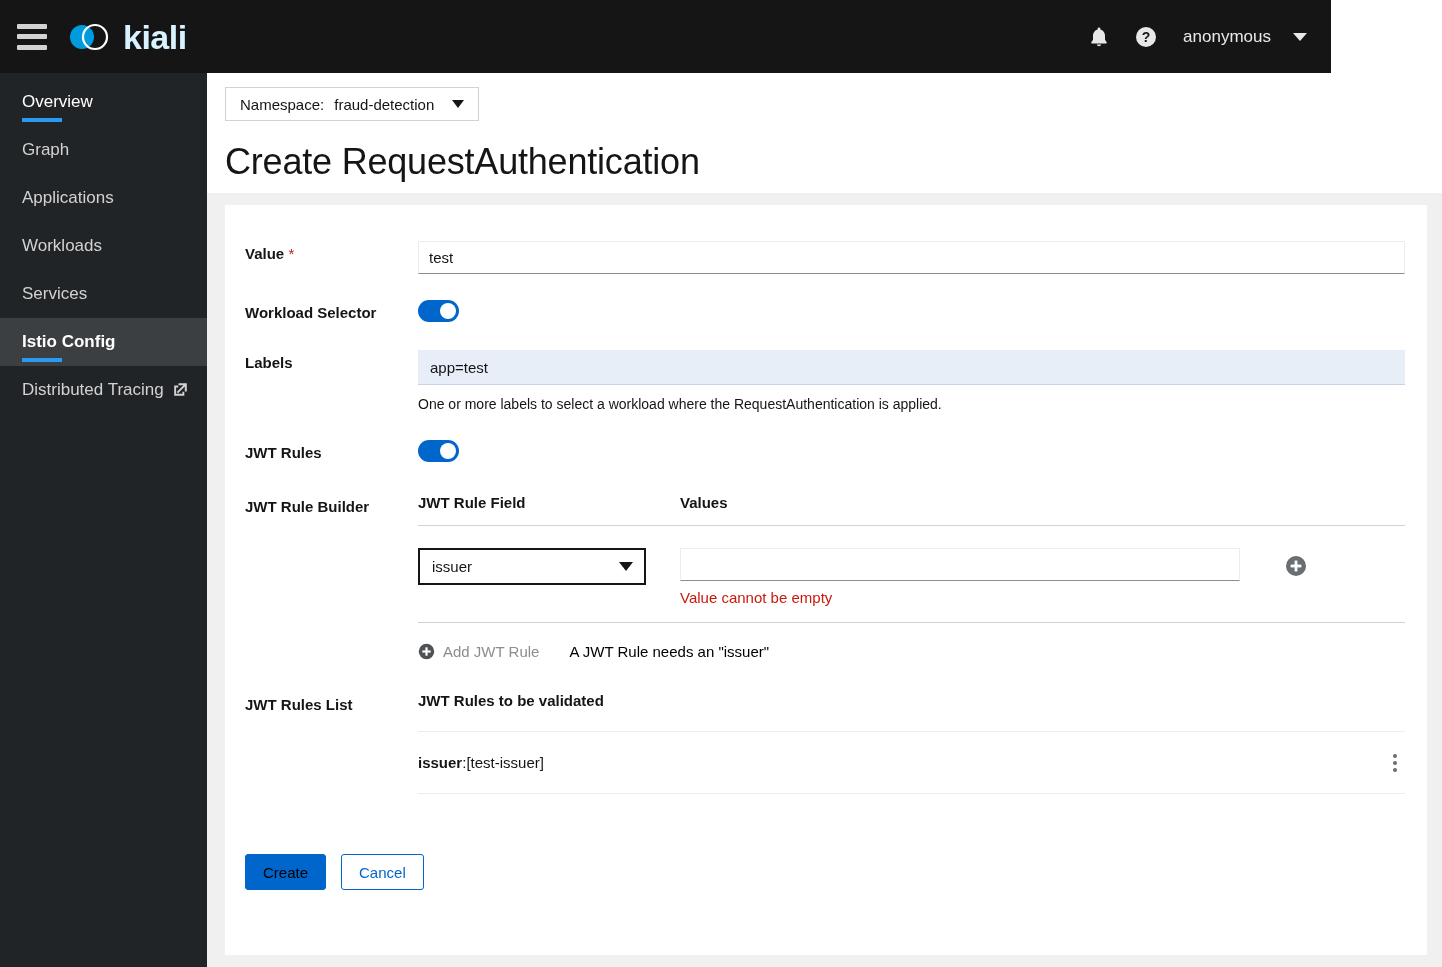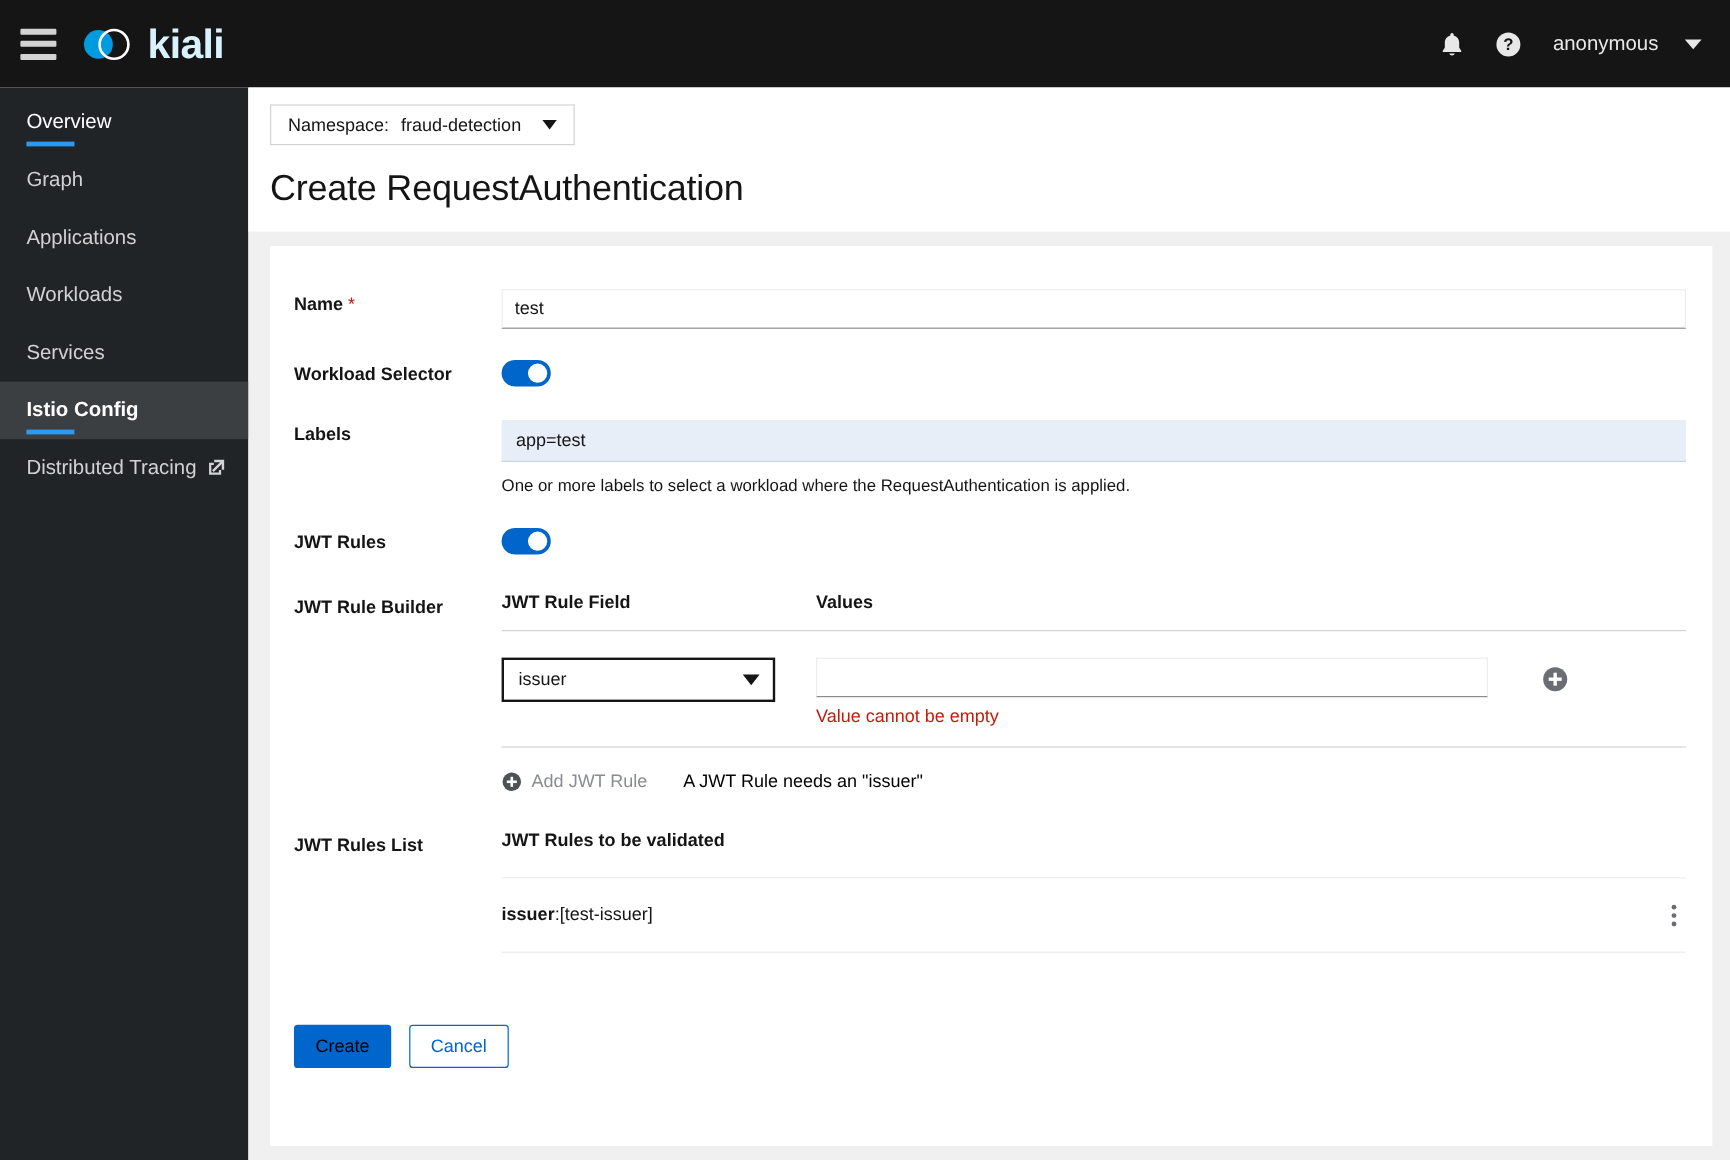--- a/index.html
+++ b/index.html
@@ -6,21 +6,21 @@
   html, body {
     width: 1442px; height: 967px;
     font-family: "Liberation Sans", sans-serif;
     background: #ffffff;
     overflow: hidden;
   }
 
   
   .masthead {
     position: absolute; top: 0; left: 0;
-    width: 1442px; height: 73px;
+    width: 1331px; height: 73px;
     background: #151515;
     display: flex; align-items: center;
   }
   .hamburger {
     width: 30px; height: 26px;
     margin-left: 17px; margin-right: 20px;
     display: flex; flex-direction: column; justify-content: space-between;
     cursor: pointer;
   }
   .hamburger span {
@@ -94,21 +94,21 @@
   .ns-label { color: #151515; }
   .ns-value { color: #151515; }
   .ns-caret {
     width: 0; height: 0; margin-left: 8px;
     border-left: 6px solid transparent;
     border-right: 6px solid transparent;
     border-top: 8px solid #151515;
   }
   .page-title {
     margin-top: 20px;
-    font-size: 30px; font-weight: 400; color: #151515;
+    font-size: 36px; font-weight: 400; color: #151515;
     letter-spacing: -0.2px;
   }
 
   .card-wrap { padding: 12px 15px 0 18px; }
   .card {
     background: #ffffff;
     width: 1202px;
     min-height: 750px;
     padding: 36px 0 0 0;
   }
@@ -311,21 +311,21 @@
       <span class="ns-caret"></span>
     </div>
     <div class="page-title">Create RequestAuthentication</div>
   </div>
 
   <div class="card-wrap">
   <div class="card">
 
     <div class="frow" style="padding-bottom:26px;">
       <div class="flabel">
-        <span>Name</span>
+        <span>Value</span>
         <span class="req">*</span>
       </div>
       <div class="fctl">
         <input class="text-input" value="test" style="">
       </div>
     </div>
 
     <div class="frow" style="padding-bottom:28px;">
       <div class="flabel">Workload Selector</div>
       <div class="fctl">

